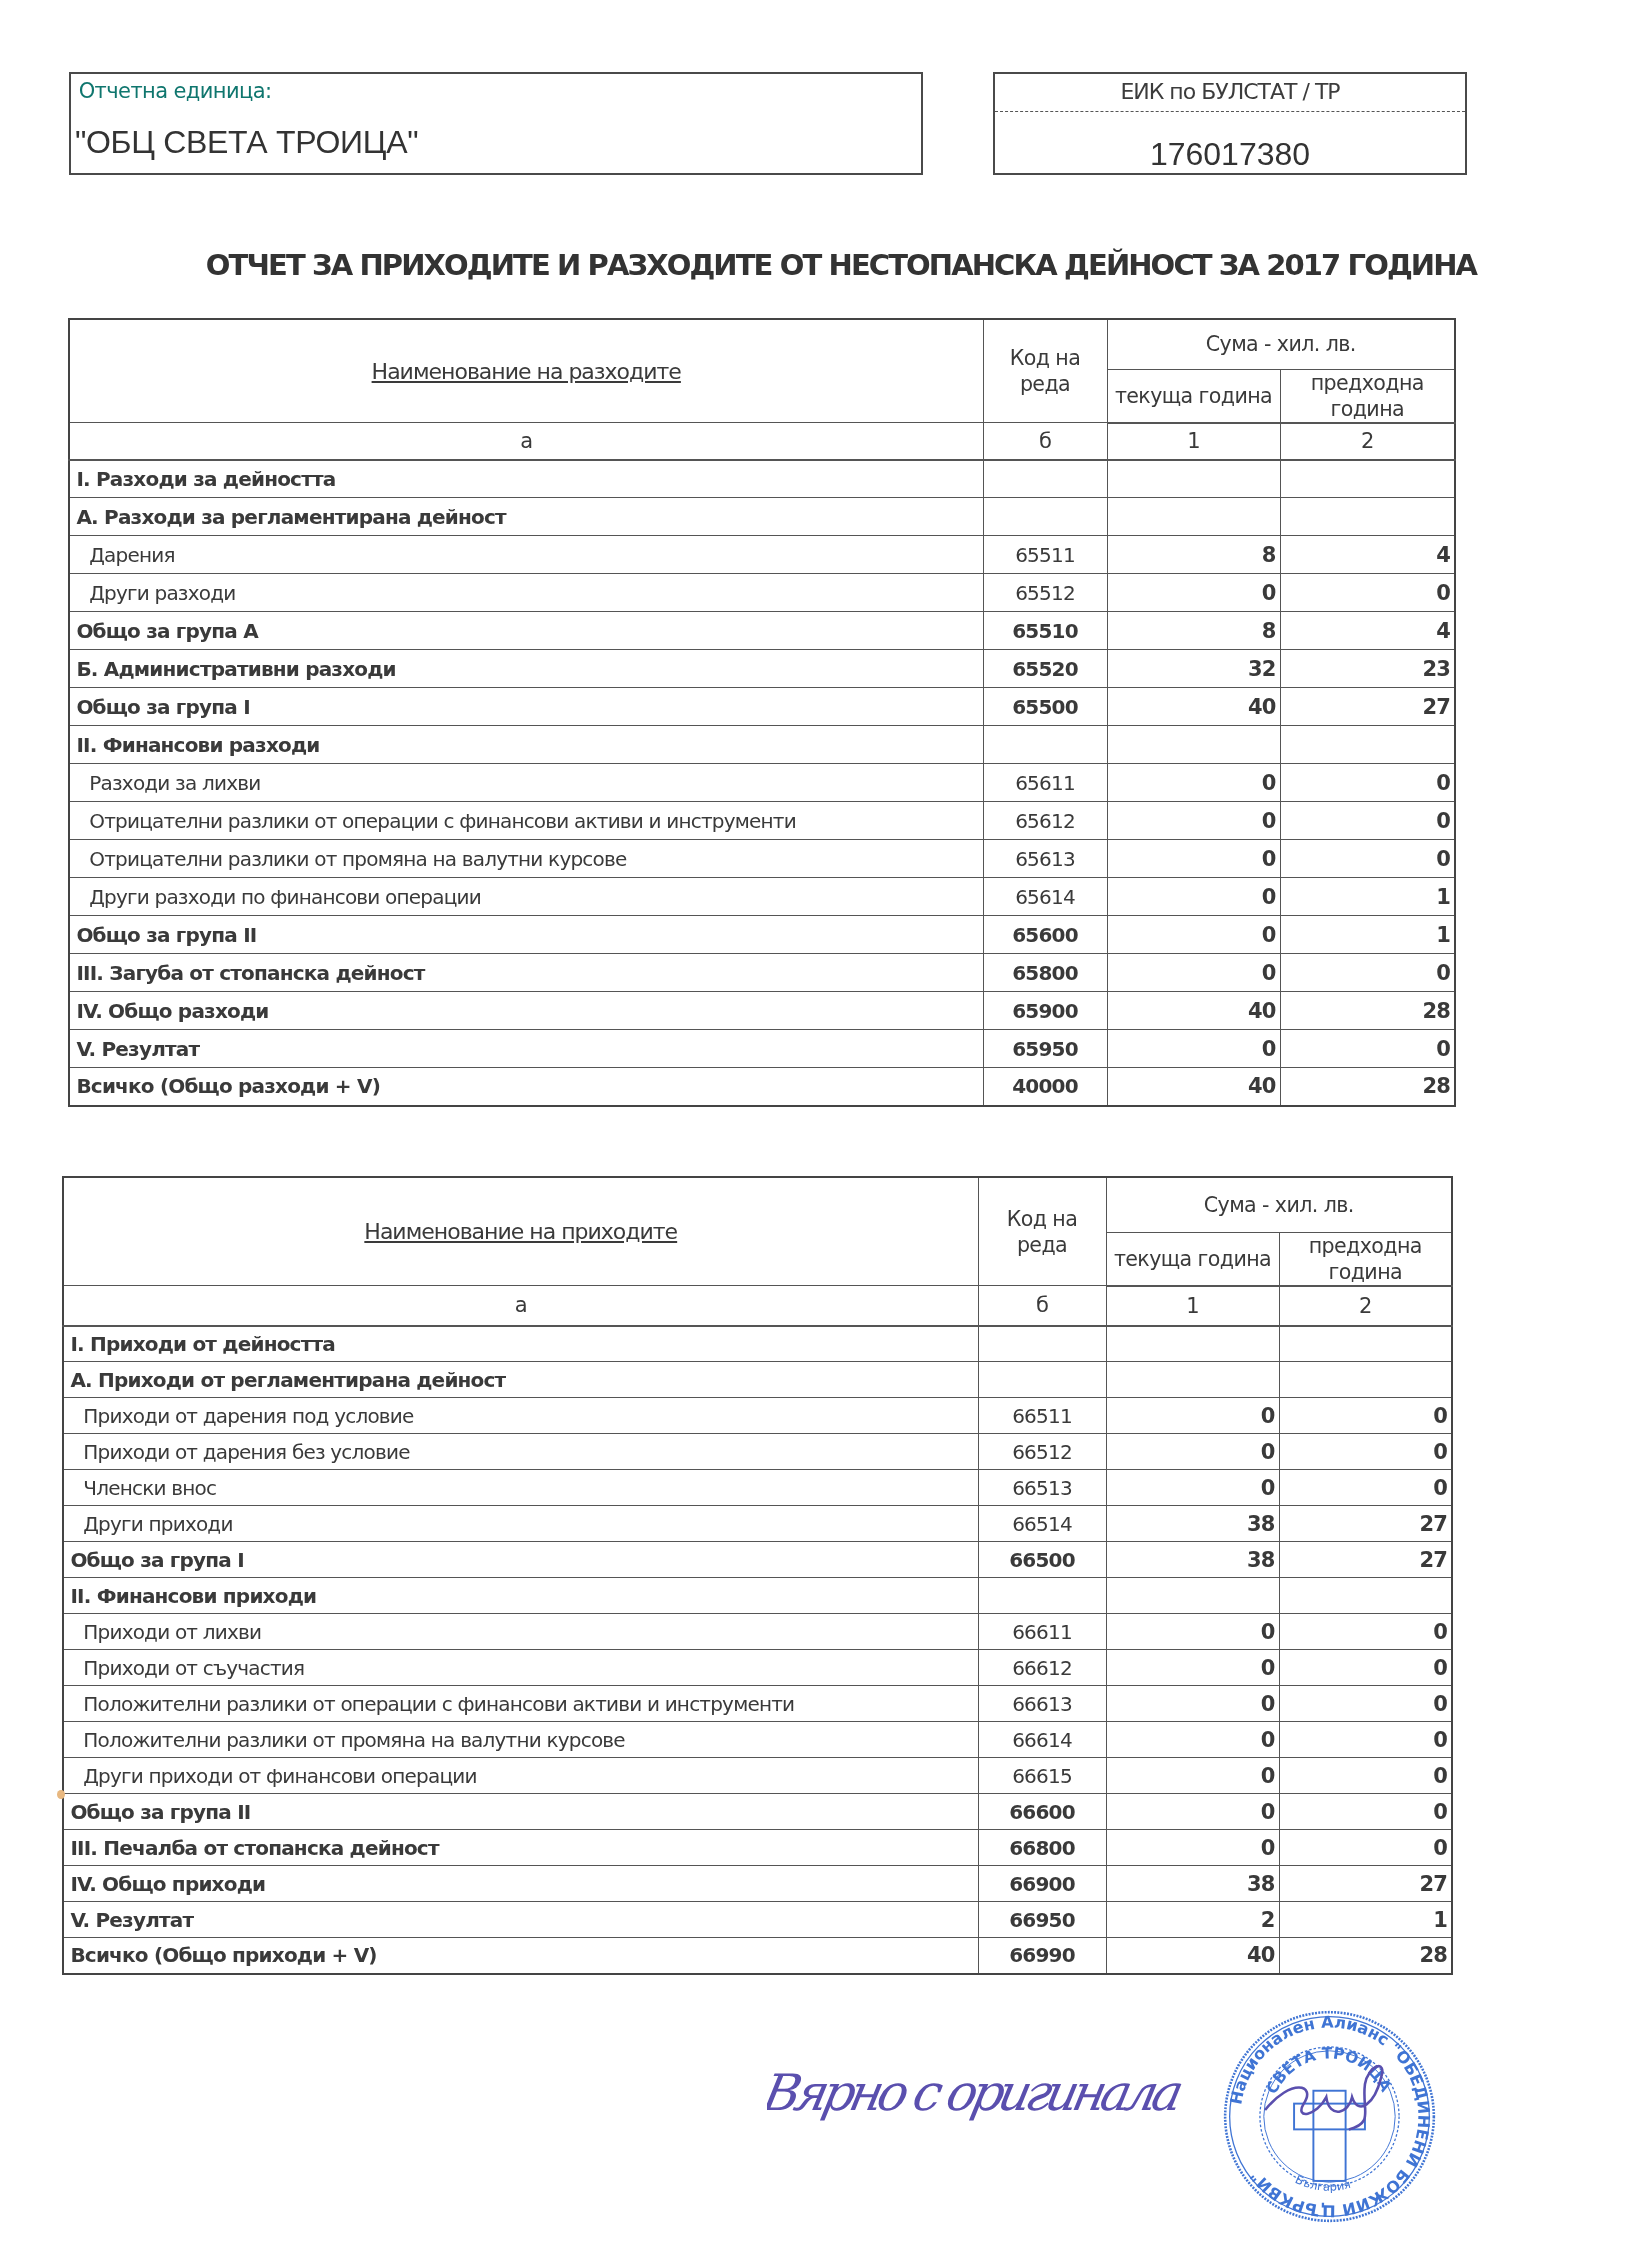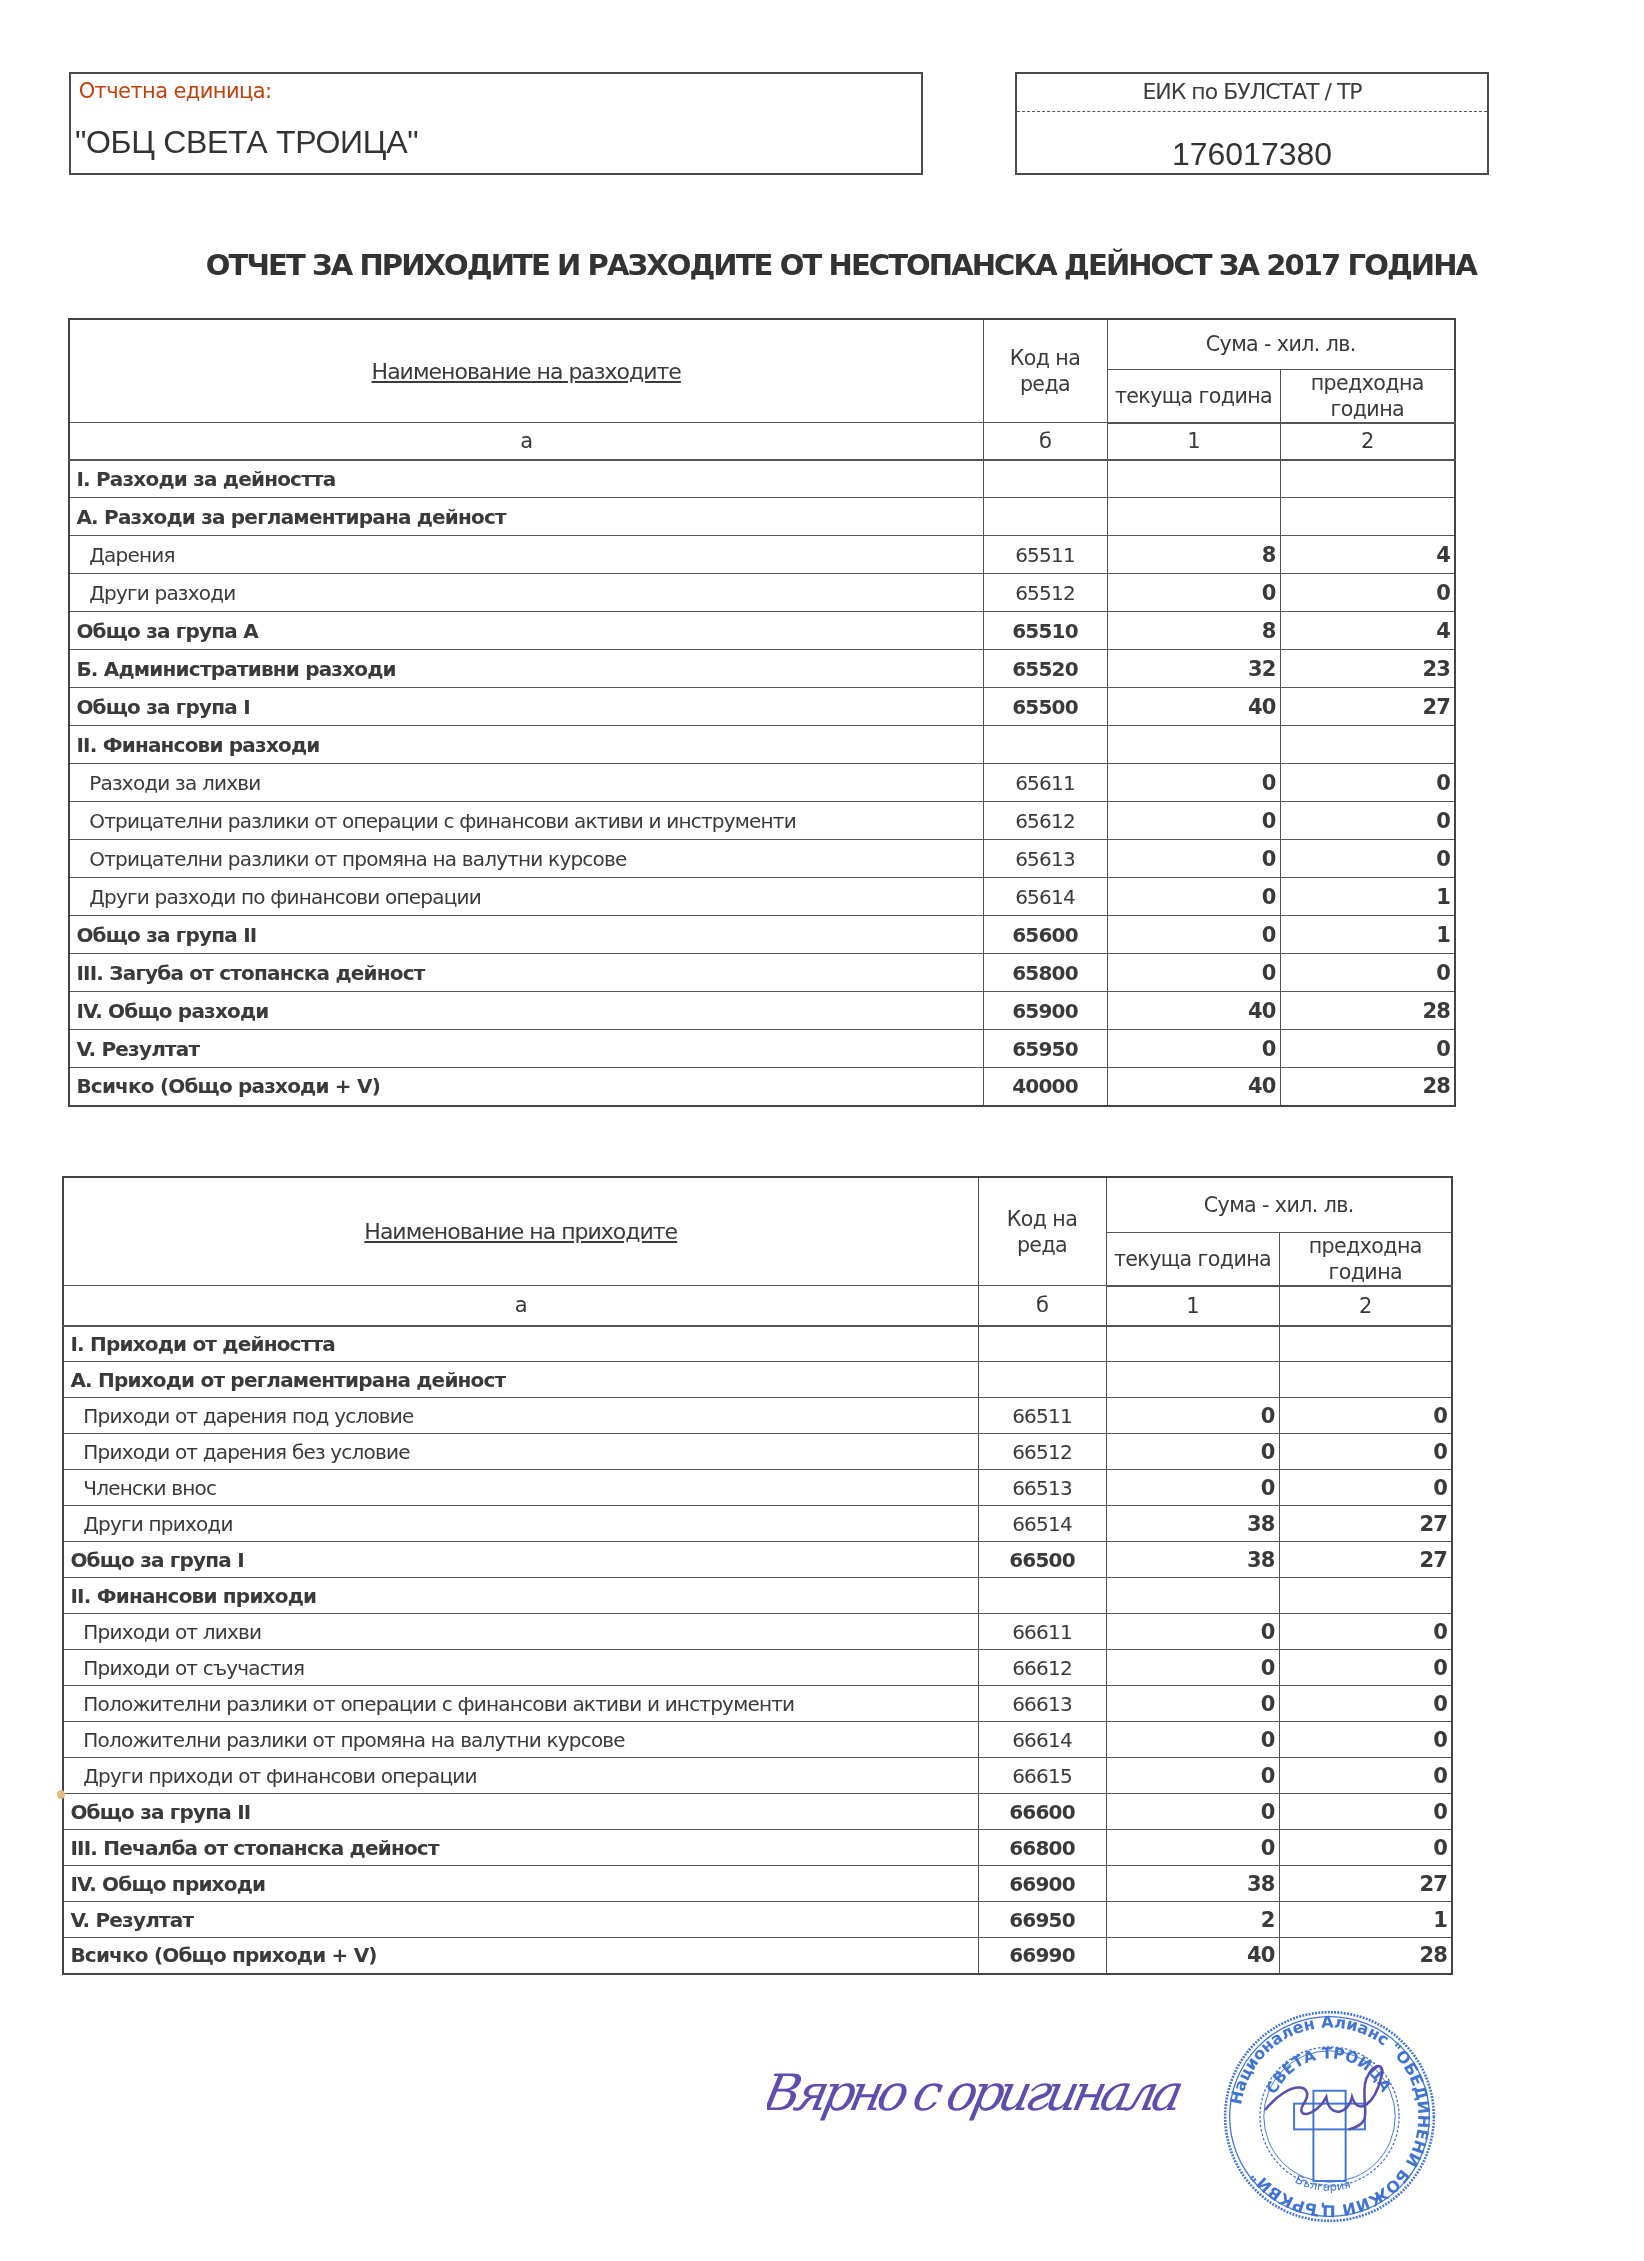--- a/index.html
+++ b/index.html
@@ -1,23 +1,23 @@
 <!DOCTYPE html>
 <html style="font-size:10.3px"><head>
 <meta charset="utf-8">
 <style>
   html, body { margin: 0; padding: 0; background: #ffffff; }
   body { width: 1644px; height: 2261px; position: relative; overflow: hidden;
          font-family: "Liberation Sans", "DejaVu Sans", sans-serif; color: #3a3a3a; }
   .abs { position: absolute; }
   .box { position: absolute; border: 2.6px solid #4a4a4a; box-sizing: border-box; background: #fff; }
   #unit-box { left: 69px; top: 72px; width: 854px; height: 103px; }
-  #unit-label { position: absolute; left: 7.7px; top: 5.2px; font-size: 21px; font-family: "DejaVu Sans", sans-serif; letter-spacing: -0.6px; color: #c2410c; }
+  #unit-label { position: absolute; left: 7.7px; top: 5.2px; font-size: 21px; font-family: "DejaVu Sans", sans-serif; letter-spacing: -0.6px; color: #0f766e; }
   #unit-name { position: absolute; left: 3.9px; top: 50px; font-size: 32px; color: #333; letter-spacing: -0.3px; }
-  #eik-box { left: 1015px; top: 72px; width: 474px; height: 103px; }
+  #eik-box { left: 993px; top: 72px; width: 474px; height: 103px; }
   #eik-label { position: absolute; left: 0; right: 0; top: 5.2px; text-align: center; font-size: 22px; font-family: "DejaVu Sans", sans-serif; letter-spacing: -1px; color: #3c3c3c; }
   #eik-divider { position: absolute; left: 0; right: 0; top: 37px; border-top: 1.3px dashed #555; }
   #eik-value { position: absolute; left: 0; right: 0; top: 50px; text-align: center; font-size: 32px; color: #333; margin-top: 12px; }
   #report-title { left: 0; width: 1386px; top: 248px; text-align: center; font-size: 29px; font-weight: bold;
                   font-family: "DejaVu Sans", sans-serif; letter-spacing: -1.9px; color: #333; padding-left: 129px; margin-left: 19px; }
 
   table.fin { position: absolute; border-collapse: collapse; table-layout: fixed; border: 2.6px solid #444; }
   table.fin td { border: 1.3px solid #555; padding: 0 6.4px; box-sizing: border-box; overflow: hidden; white-space: nowrap;
                  font-family: "DejaVu Sans", sans-serif; font-size: 20px; letter-spacing: -0.8px; color: #3a3a3a; }
   table.fin tr.hdr-row td { border-bottom-width: 2.6px; }

